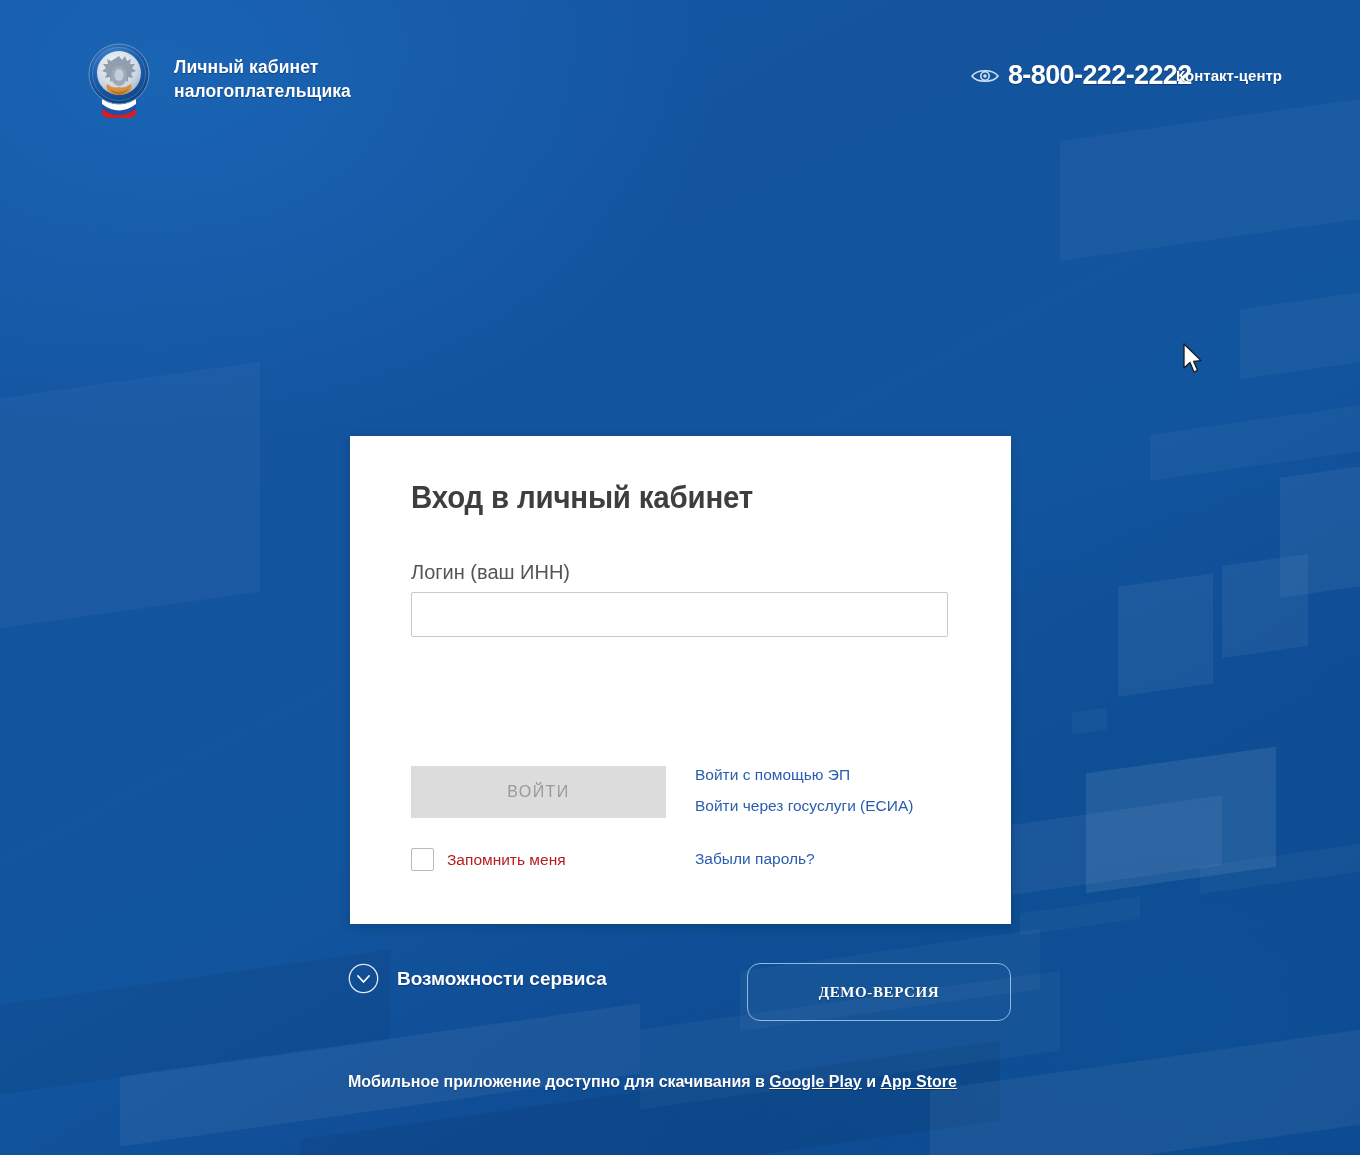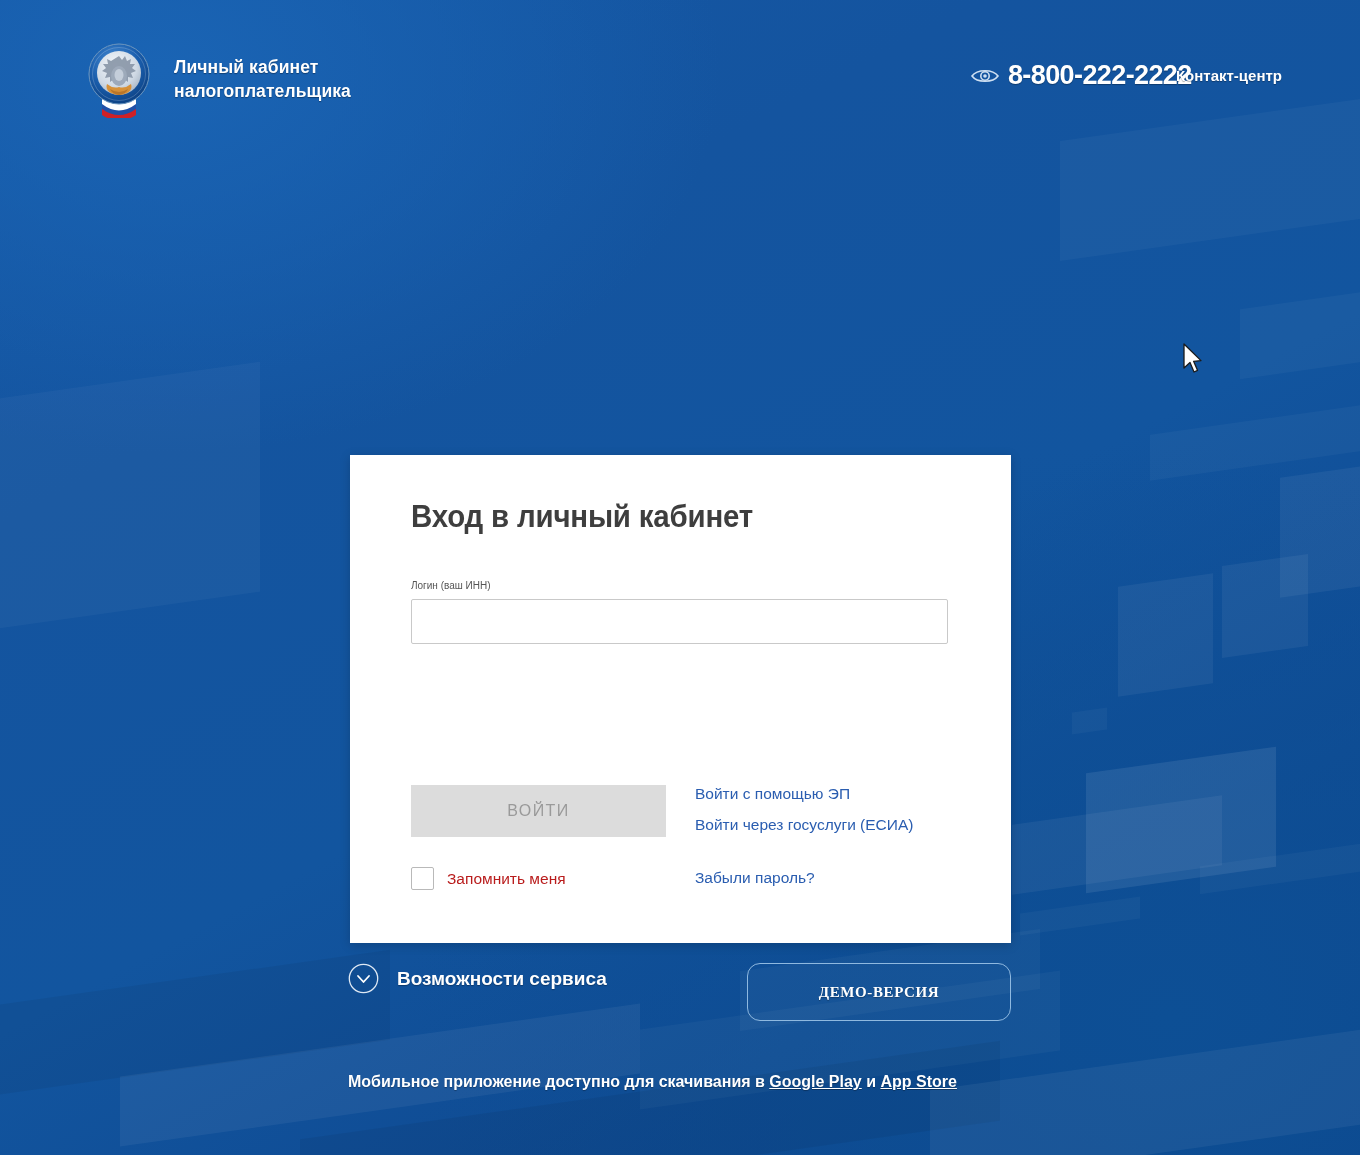--- a/index.html
+++ b/index.html
@@ -109,21 +109,21 @@
     color: #ffffff;
     font-size: 15px;
     font-weight: bold;
     white-space: nowrap;
     text-shadow: 0 1px 1px rgba(0,0,0,.3);
   }
 
   
   .card {
     position: absolute;
-    left: 350px; top: 455px;
+    left: 350px; top: 436px;
     width: 661px; height: 488px;
     background: #ffffff;
     box-shadow: 0 2px 10px rgba(0,0,0,.18);
   }
   .card-title {
     position: absolute;
     left: 61px; top: 44px;
     color: #3e3e3e;
     font-size: 31px;
     font-weight: bold;
@@ -133,21 +133,21 @@
     white-space: nowrap;
   }
 
   .field { position: absolute; left: 61px; width: 537px; }
   .field-login { top: 125px; }
   .field-pass  { top: 227px; }
 
   .field-label {
     display: block;
     color: #555555;
-    font-size: 10px;
+    font-size: 20px;
     margin-bottom: 8px;
   }
   .field-input {
     display: block;
     box-sizing: border-box;
     width: 537px;
     height: 45px;
     border: 1px solid #c9c9c9;
     border-radius: 2px;
     background: #ffffff;

